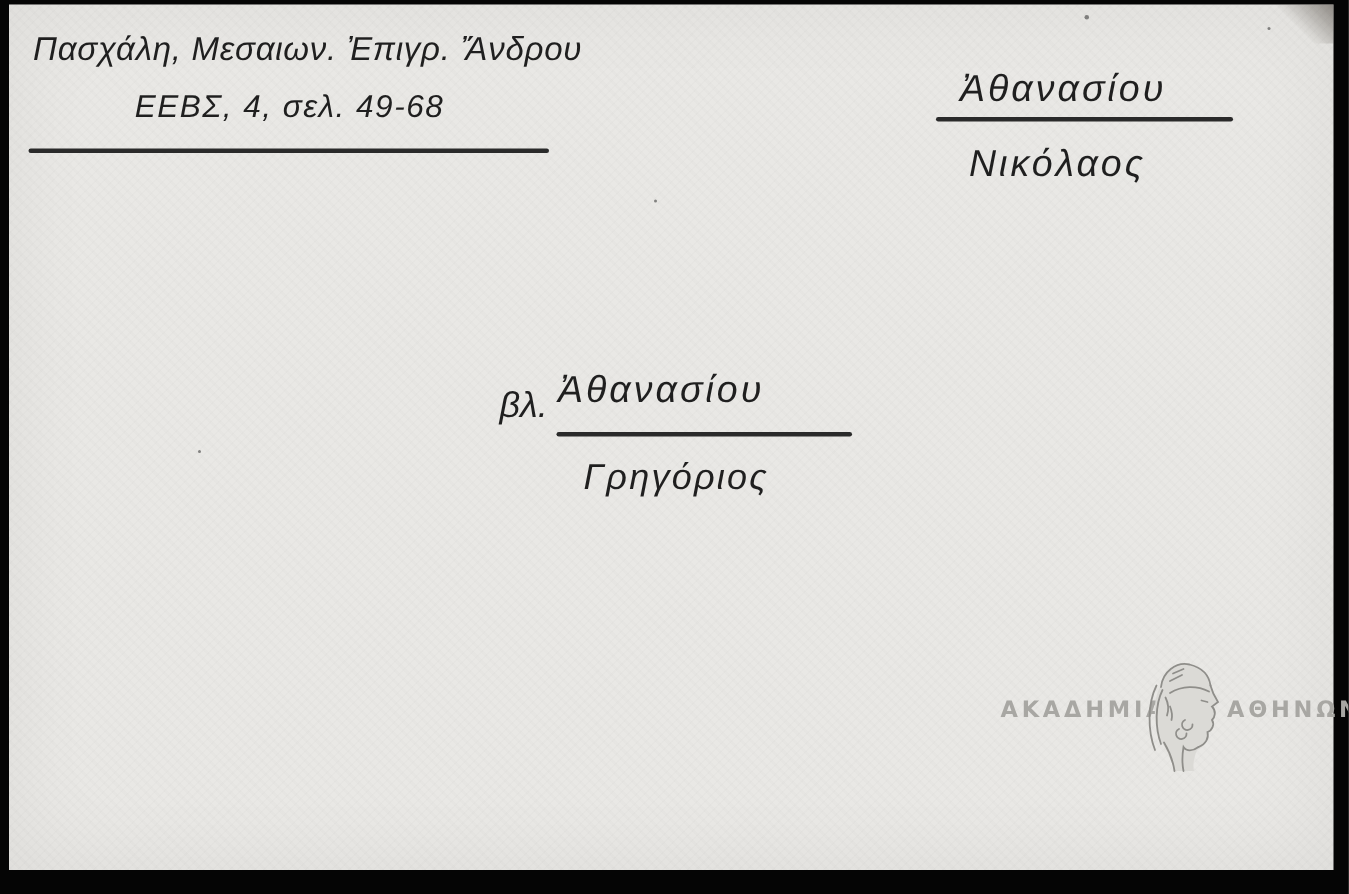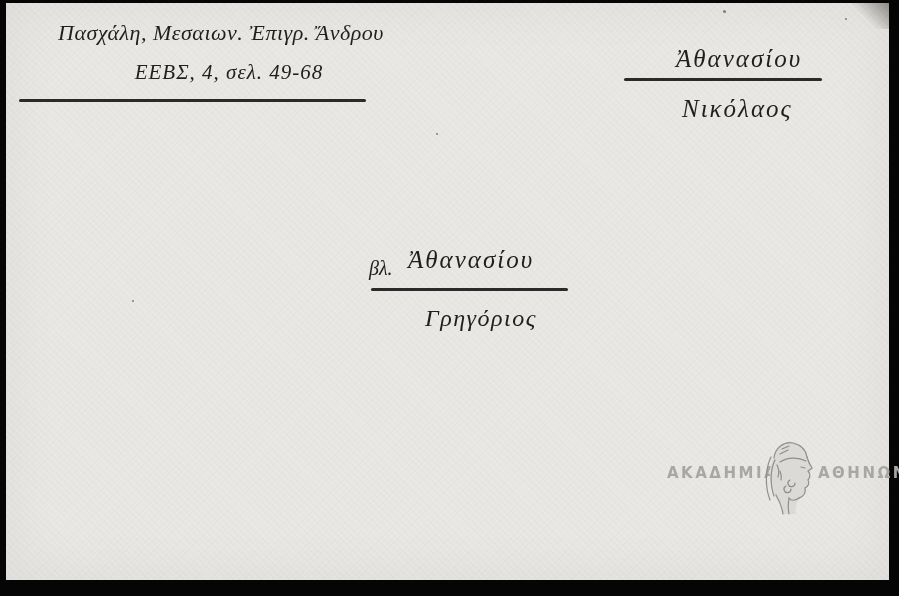--- a/index.html
+++ b/index.html
@@ -15,28 +15,27 @@
       repeating-linear-gradient(-45deg, rgba(0,0,0,0.01) 0 1px, transparent 1px 4px),
       #e9e8e5;
     box-shadow: inset 0 0 60px rgba(0,0,0,0.05);
   }
   .corner-smudge {
     position:absolute; right:0; top:0; width:46px; height:26px;
     background:linear-gradient(225deg, rgba(75,68,60,0.55), rgba(75,68,60,0) 55%);
   }
   .hand {
     position:absolute; color:#1f1f1f; font-style:italic; white-space:nowrap;
-    font-family:Liberation Serif, serif;
-    margin-left:36px;
+    font-family:Liberation Sans, sans-serif;
   }
   .l1 { left:16px; top:17px;  font-size:22px; letter-spacing:0.5px; }
   .l2 { left:14px; top:57px;  width:346px; text-align:center; font-size:21px; letter-spacing:1px; }
   .tr-surname  { left:634px; top:42px;  font-size:25px; letter-spacing:2px; }
   .tr-given    { left:640px; top:92px;  font-size:25px; letter-spacing:2px; }
-  .see         { left:327px; top:254px; font-size:20px; }
+  .see         { left:327px; top:254px; font-size:24px; }
   .mid-surname { left:366px; top:243px; font-size:25px; letter-spacing:2px; }
   .mid-given   { left:383px; top:302px; font-size:24px; letter-spacing:1.5px;text-align:center; }
   .uline {
     position:absolute; height:3px; background:#2a2a2a; border-radius:2px;
   }
   .u1 { left:13px;  top:96px;  width:347px; }
   .u2 { left:618px; top:75px;  width:198px; }
   .u3 { left:365px; top:285px; width:197px; }
   .stamp-text {
     position:absolute; color:#a8a7a3; font-weight:bold; font-size:15px;

